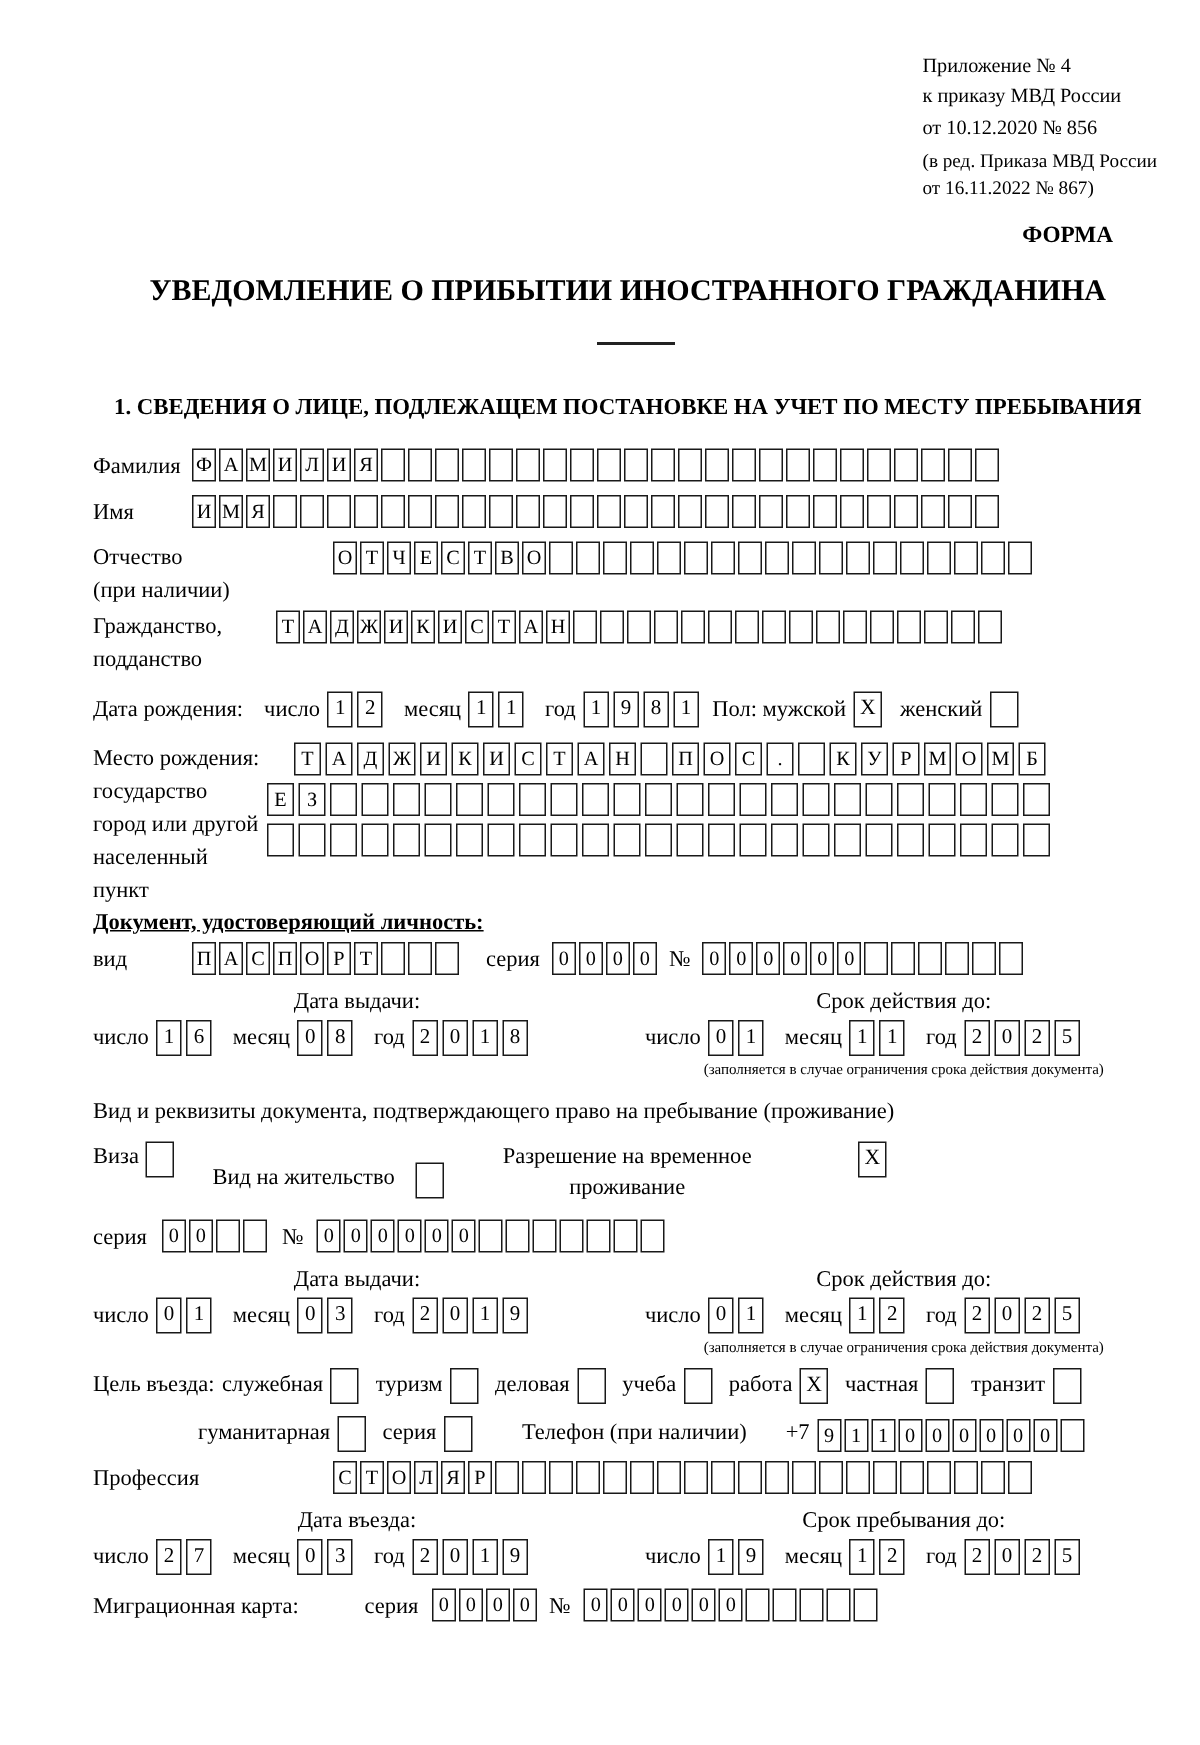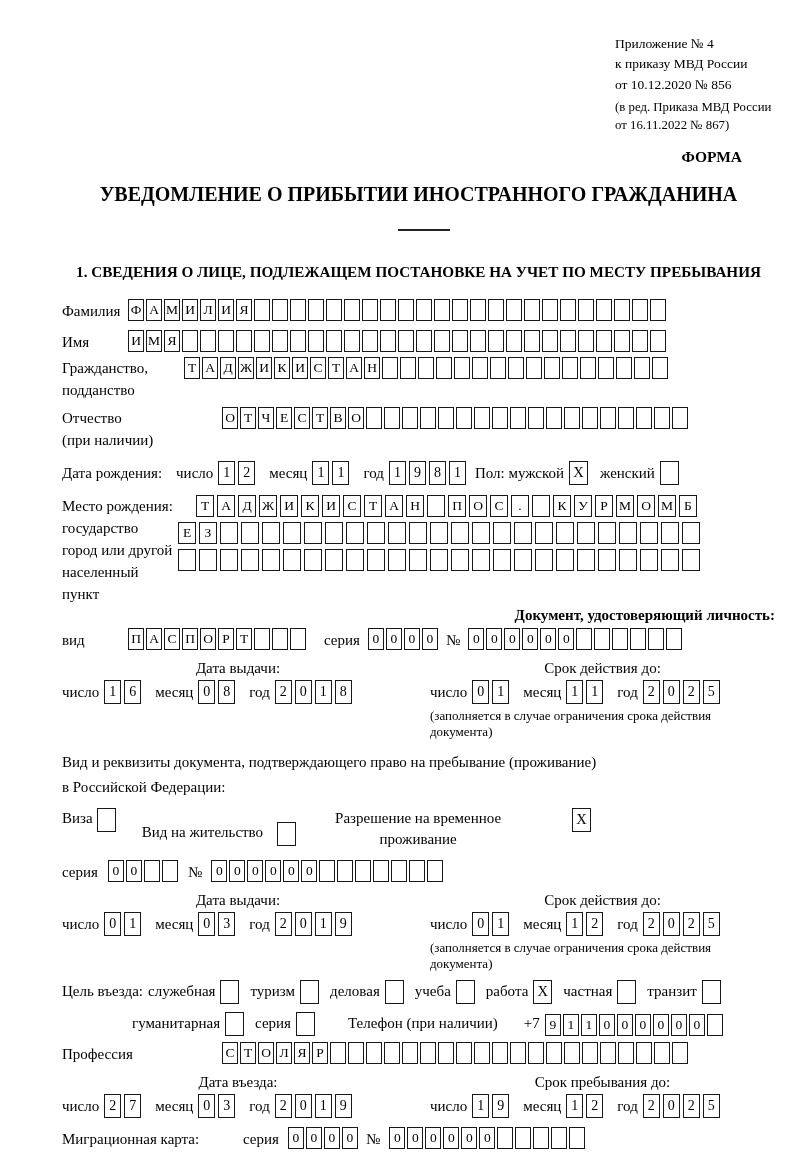--- a/index.html
+++ b/index.html
@@ -32,21 +32,21 @@
 
   .dmy{display:flex;align-items:flex-start;}
   .dmy .cells>span{width:17px;height:24px;line-height:21px;font-size:14px;margin-right:3px;}
   .dmy-lab{line-height:25px;margin-right:5px;flex:none;}
   .gap14{margin-right:11px;}
 
   .twocol{display:flex;margin-top:7px;}
   .col-l{width:352px;}
   .col-r{flex:1;padding-left:16px;}
   .col-h{text-align:center;margin-bottom:3px;}
-  .footnote{font-size:13px;text-align:left;margin-top:3px;}
+  .footnote{font-size:10px;text-align:center;margin-top:3px;}
 
   .intro{margin-top:10px;line-height:1.7;}
 
   .opts{display:flex;align-items:flex-start;margin-top:7px;}
   .opt{display:flex;align-items:flex-start;}
   .opt .ol{line-height:1.4;}
   .opt .ol.ctr{text-align:center;}
   .mw190{max-width:196px;} .mw178{max-width:178px;}
 
   .goal{display:flex;align-items:flex-end;margin-top:7px;}
@@ -84,32 +84,32 @@
   <div class="frow" style="margin-top:18px;">
     <span class="flabel lw62">Фамилия</span>
     <span class="cells"><span>Ф</span><span>А</span><span>М</span><span>И</span><span>Л</span><span>И</span><span>Я</span><span></span><span></span><span></span><span></span><span></span><span></span><span></span><span></span><span></span><span></span><span></span><span></span><span></span><span></span><span></span><span></span><span></span><span></span><span></span><span></span><span></span><span></span><span></span></span>
   </div>
 
   <div class="frow">
     <span class="flabel lw62">Имя</span>
     <span class="cells"><span>И</span><span>М</span><span>Я</span><span></span><span></span><span></span><span></span><span></span><span></span><span></span><span></span><span></span><span></span><span></span><span></span><span></span><span></span><span></span><span></span><span></span><span></span><span></span><span></span><span></span><span></span><span></span><span></span><span></span><span></span><span></span></span>
   </div>
 
+  <div class="frow">
+    <span class="flabel lw156 lbl2">
+      <span>Отчество</span><br><span>(при наличии)</span>
+    </span>
+    <span class="cells"><span>О</span><span>Т</span><span>Ч</span><span>Е</span><span>С</span><span>Т</span><span>В</span><span>О</span><span></span><span></span><span></span><span></span><span></span><span></span><span></span><span></span><span></span><span></span><span></span><span></span><span></span><span></span><span></span><span></span><span></span><span></span></span>
+  </div>
+
   <div class="frow" style="margin-top:2px;">
     <span class="flabel lw122 lbl2">
       <span>Гражданство,</span><br><span>подданство</span>
     </span>
     <span class="cells"><span>Т</span><span>А</span><span>Д</span><span>Ж</span><span>И</span><span>К</span><span>И</span><span>С</span><span>Т</span><span>А</span><span>Н</span><span></span><span></span><span></span><span></span><span></span><span></span><span></span><span></span><span></span><span></span><span></span><span></span><span></span><span></span><span></span><span></span></span>
-  </div>
-
-  <div class="frow">
-    <span class="flabel lw156 lbl2">
-      <span>Отчество</span><br><span>(при наличии)</span>
-    </span>
-    <span class="cells"><span>О</span><span>Т</span><span>Ч</span><span>Е</span><span>С</span><span>Т</span><span>В</span><span>О</span><span></span><span></span><span></span><span></span><span></span><span></span><span></span><span></span><span></span><span></span><span></span><span></span><span></span><span></span><span></span><span></span><span></span><span></span></span>
   </div>
 
   <div class="frow dmy" style="margin-top:10px;">
     <span class="dmy-lab" style="margin-right:14px;">Дата рождения:</span>
     <span class="dmy-lab">число</span>
     <span class="cells gap14"><span>1</span><span>2</span></span>
     <span class="dmy-lab">месяц</span>
     <span class="cells gap14"><span>1</span><span>1</span></span>
     <span class="dmy-lab">год</span>
     <span class="cells"><span>1</span><span>9</span><span>8</span><span>1</span></span>
@@ -132,21 +132,21 @@
       </div>
       <div class="lrow">
         <span class="cells wide"><span>Е</span><span>З</span><span></span><span></span><span></span><span></span><span></span><span></span><span></span><span></span><span></span><span></span><span></span><span></span><span></span><span></span><span></span><span></span><span></span><span></span><span></span><span></span><span></span><span></span><span></span></span>
       </div>
       <div class="lrow">
         <span class="cells wide"><span></span><span></span><span></span><span></span><span></span><span></span><span></span><span></span><span></span><span></span><span></span><span></span><span></span><span></span><span></span><span></span><span></span><span></span><span></span><span></span><span></span><span></span><span></span><span></span><span></span></span>
       </div>
     </span>
   </div>
 
-  <div style="text-align:right;font-weight:bold;margin-top:2px;">Документ, удостоверяющий личность:</div>
+  <div style="text-align:left;font-weight:bold;margin-top:2px;text-decoration:underline;">Документ, удостоверяющий личность:</div>
 
   <div class="frow" style="margin-top:4px;">
     <span class="flabel lw62">вид</span>
     <span class="cells"><span>П</span><span>А</span><span>С</span><span>П</span><span>О</span><span>Р</span><span>Т</span><span></span><span></span><span></span></span>
     <span class="flabel" style="margin:0 8px 0 16px;">серия</span>
     <span class="cells"><span>0</span><span>0</span><span>0</span><span>0</span></span>
     <span class="flabel" style="margin:0 8px 0 6px;">№</span>
     <span class="cells"><span>0</span><span>0</span><span>0</span><span>0</span><span>0</span><span>0</span><span></span><span></span><span></span><span></span><span></span><span></span></span>
   </div>
 
@@ -171,21 +171,20 @@
         <span class="cells gap14"><span>1</span><span>1</span></span>
         <span class="dmy-lab">год</span>
         <span class="cells"><span>2</span><span>0</span><span>2</span><span>5</span></span>
       </div>
       <div class="footnote">(заполняется в случае ограничения срока действия документа)</div>
     </div>
   </div>
 
   <div class="intro">
     <div>Вид и реквизиты документа, подтверждающего право на пребывание (проживание)</div>
-    <div>в Российской Федерации:</div>
   </div>
 
   <div class="opts">
     <div class="opt">
       <span class="ol">Виза</span>
       <span class="box" style="margin-left:4px;"></span>
     </div>
     <div class="opt" style="margin-left:26px;margin-top:14px;">
       <span class="ol">Вид на жительство</span>
       <span class="box" style="margin-left:14px;"></span>

